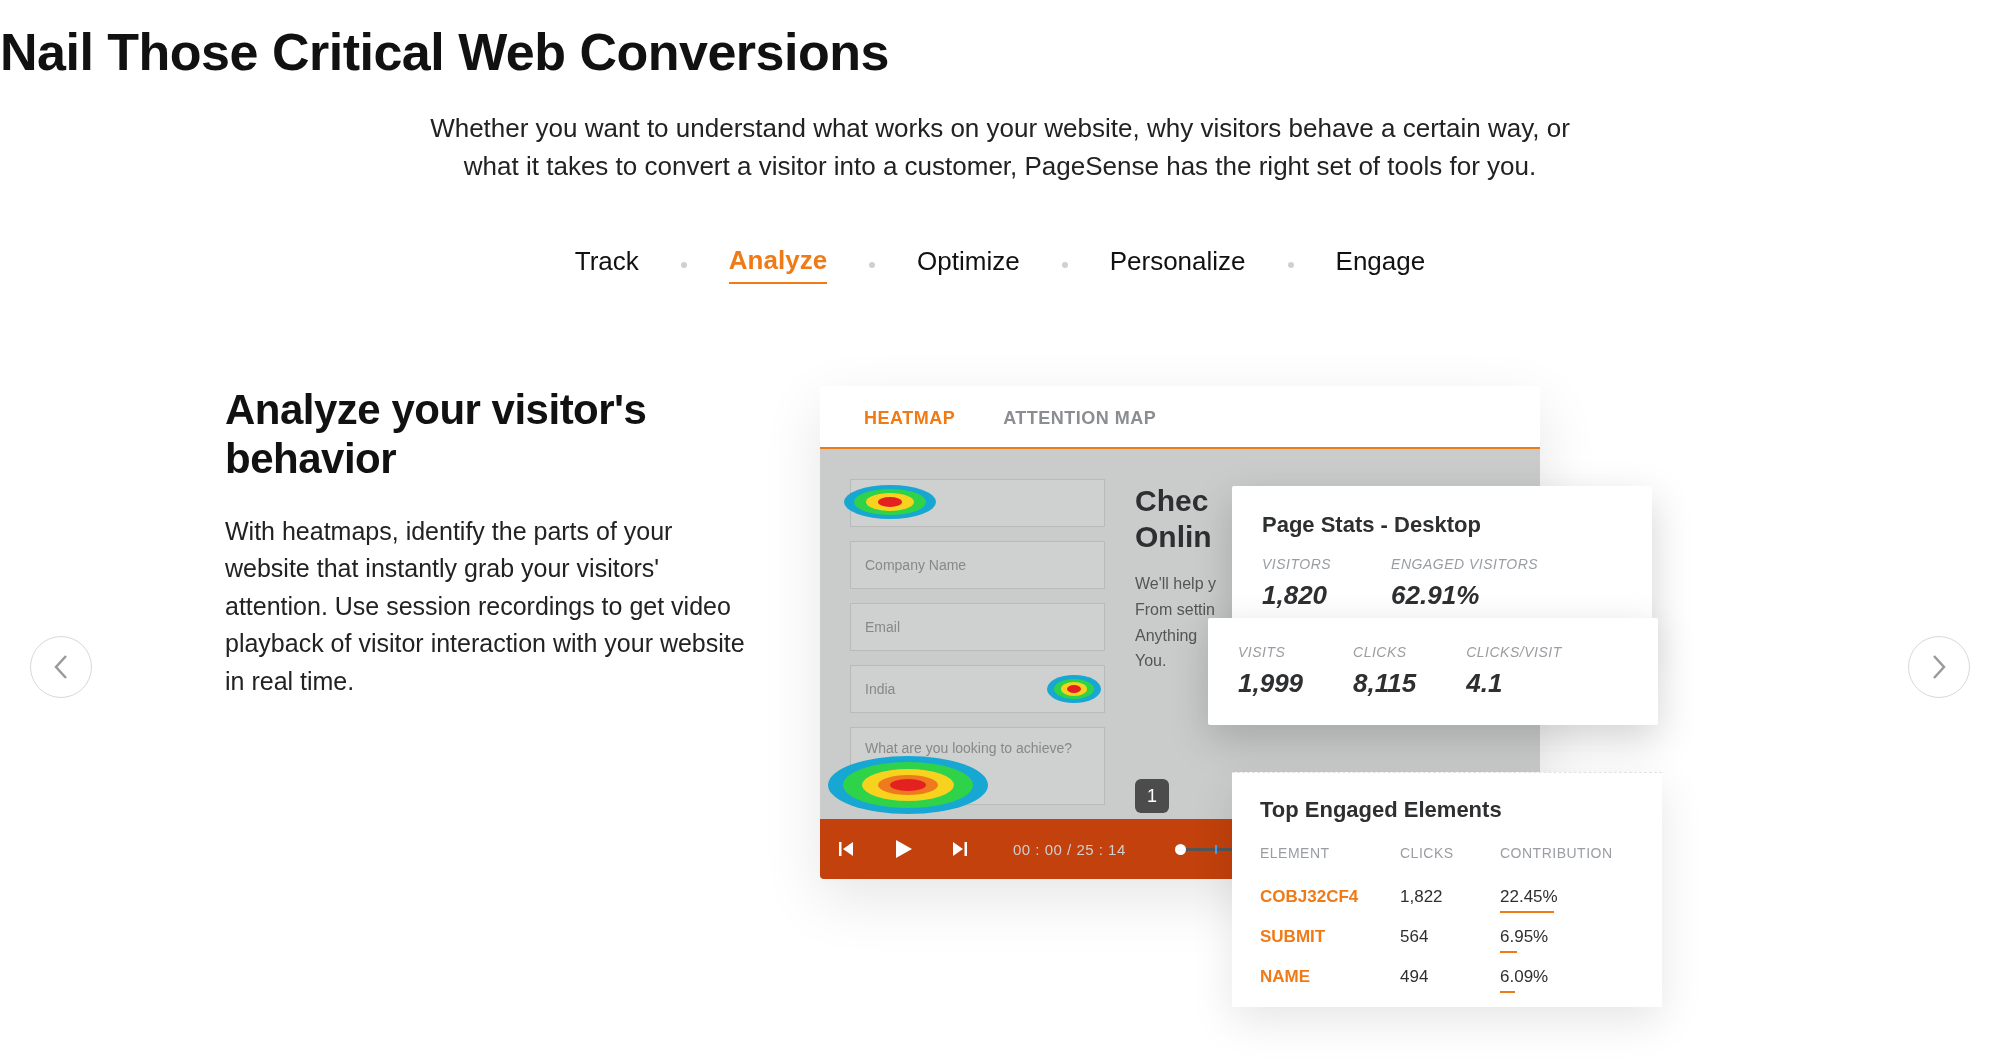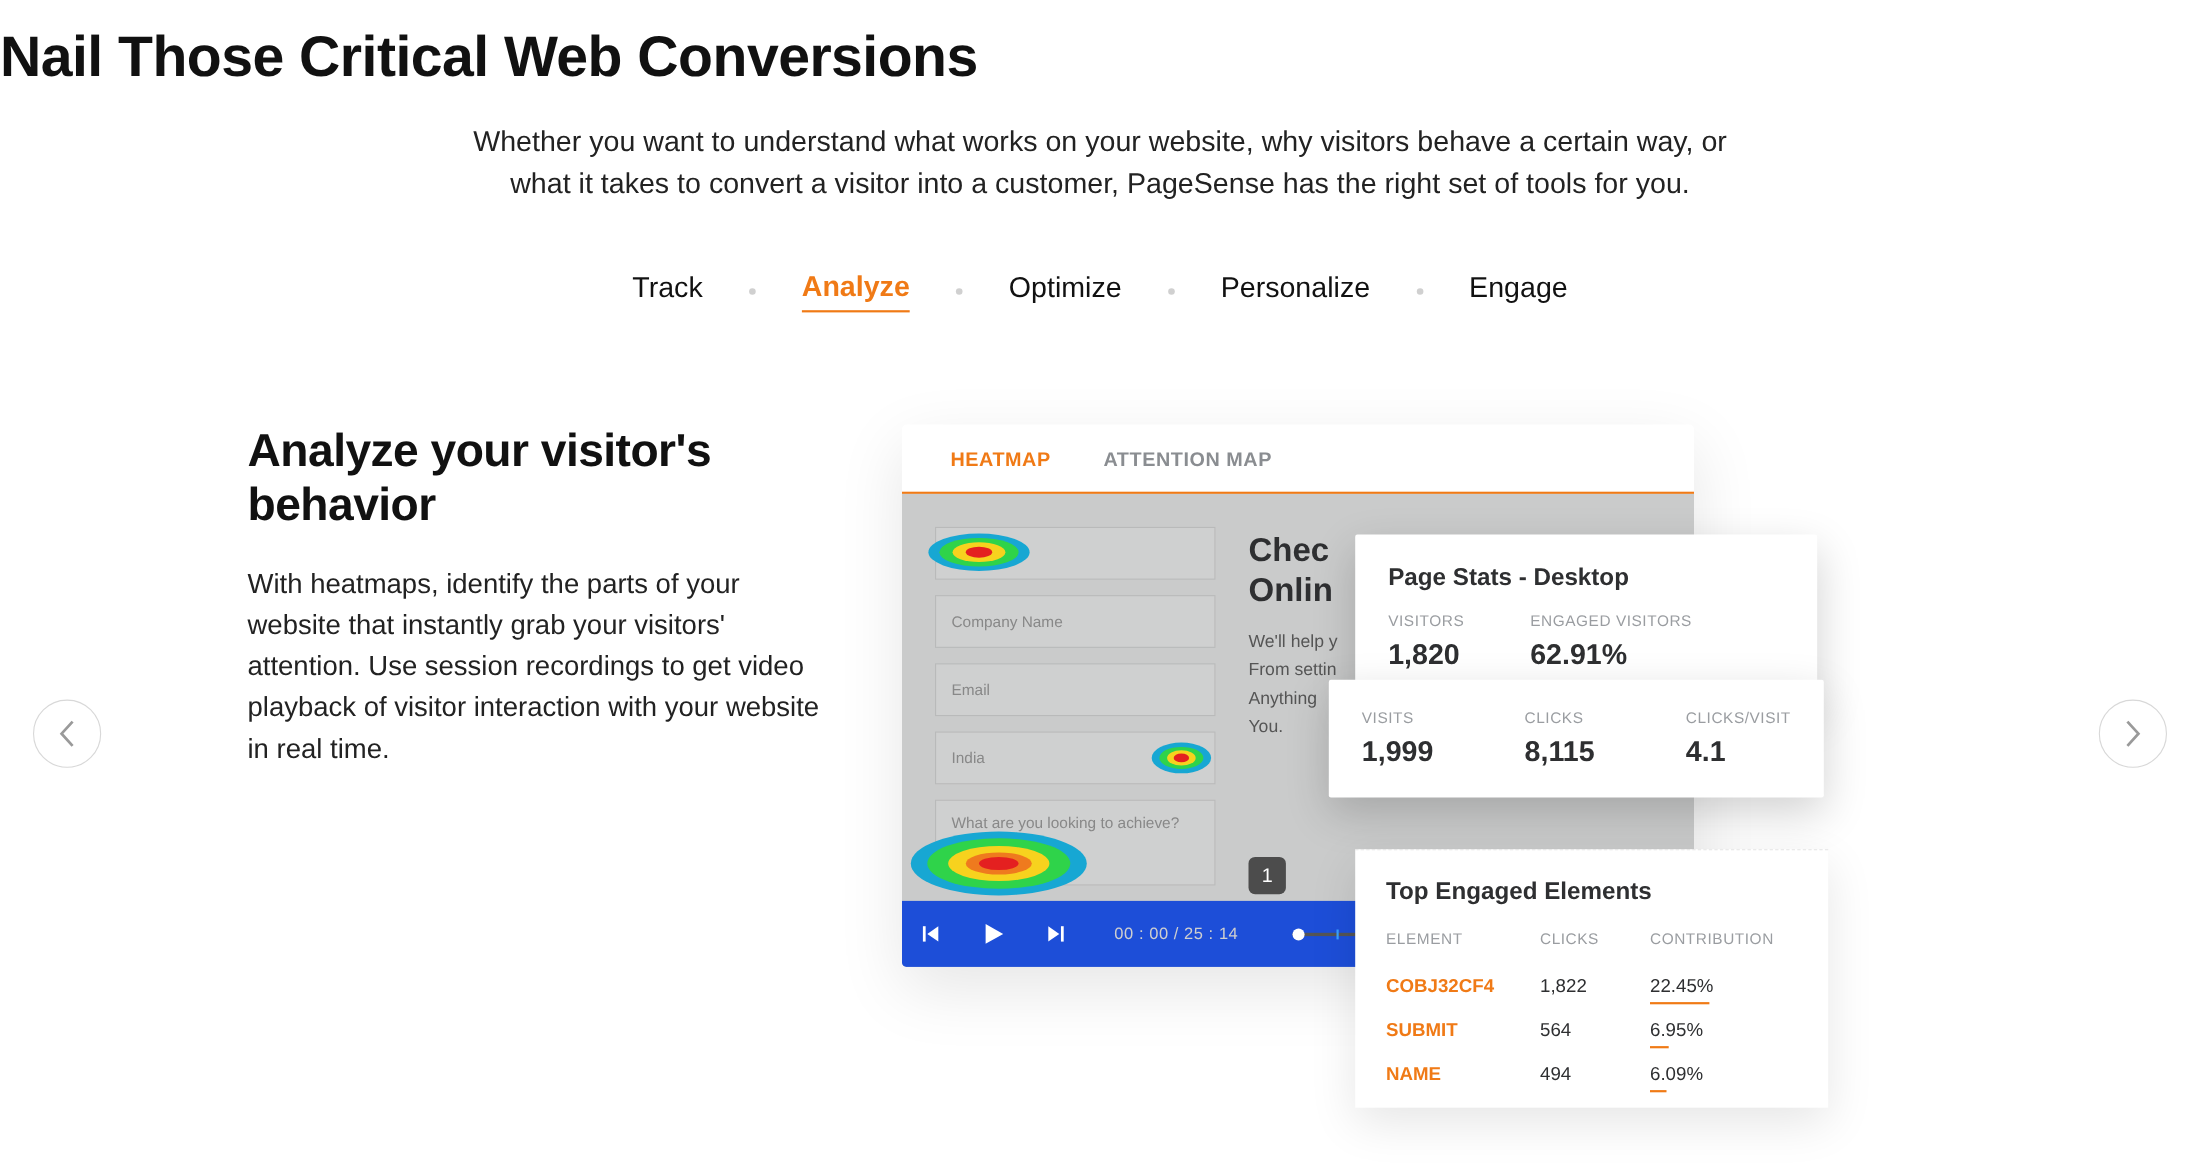--- a/index.html
+++ b/index.html
@@ -130,21 +130,21 @@
 .right-col {
   margin-left: 30px;
   padding-top: 4px;
 }
 .right-title { font-size: 30px; font-weight: 800; color: #2e2f31; line-height: 1.2; }
 .right-text { margin-top: 16px; font-size: 16px; color: #555; line-height: 1.6; }
 .player {
   position: absolute;
   left: 0; right: 0; bottom: 0;
   height: 60px;
-  background: #1d4ed8;
+  background: #c2410c;
   display: flex;
   align-items: center;
   padding: 0 18px;
   gap: 35px;
 }
 .pbtn { color: #fff; display: flex; align-items: center; }
 .ptime { color: #cfcfcf; font-size: 15px; margin-left: 10px; letter-spacing: 0.5px;}
 .pbar { position: relative; flex: 0 0 60px; height: 3px; background: #555; margin-left: 14px; }
 .pbar-dot { position: absolute; left: 0; top: -4px; width: 11px; height: 11px; background: #fff; border-radius: 50%; }
 .pbar-tick { position: absolute; left: 40px; top: -3px; width: 2px; height: 9px; background: #3aa2ff; }
@@ -165,22 +165,22 @@
 .stats-card {
   position: absolute;
   background: #fff;
   border-radius: 2px;
   box-shadow: 0 14px 40px rgba(0,0,0,0.18);
   padding: 26px 30px;
 }
 .stats1 { top: 100px; left: 412px; width: 420px; }
 .stats2 { top: 232px; left: 388px; width: 450px; }
 .stats-title { font-size: 22px; font-weight: 700; color: #2e2f31; margin-bottom: 18px; }
-.stat-grid { display: flex; gap: 60px; }
-.stat-grid.three { gap: 50px; justify-content: space-between; }
+.stat-grid { display: flex; gap: 60px; font-style: italic; }
+.stat-grid.three { gap: 50px; }
 .stat-label {
   font-size: 14px;
   color: #9a9da1;
   letter-spacing: 0.5px;
   margin-bottom: 8px;
 }
 .stat-value {
   font-size: 26px;
   font-weight: 800;
   color: #2e2f31;

